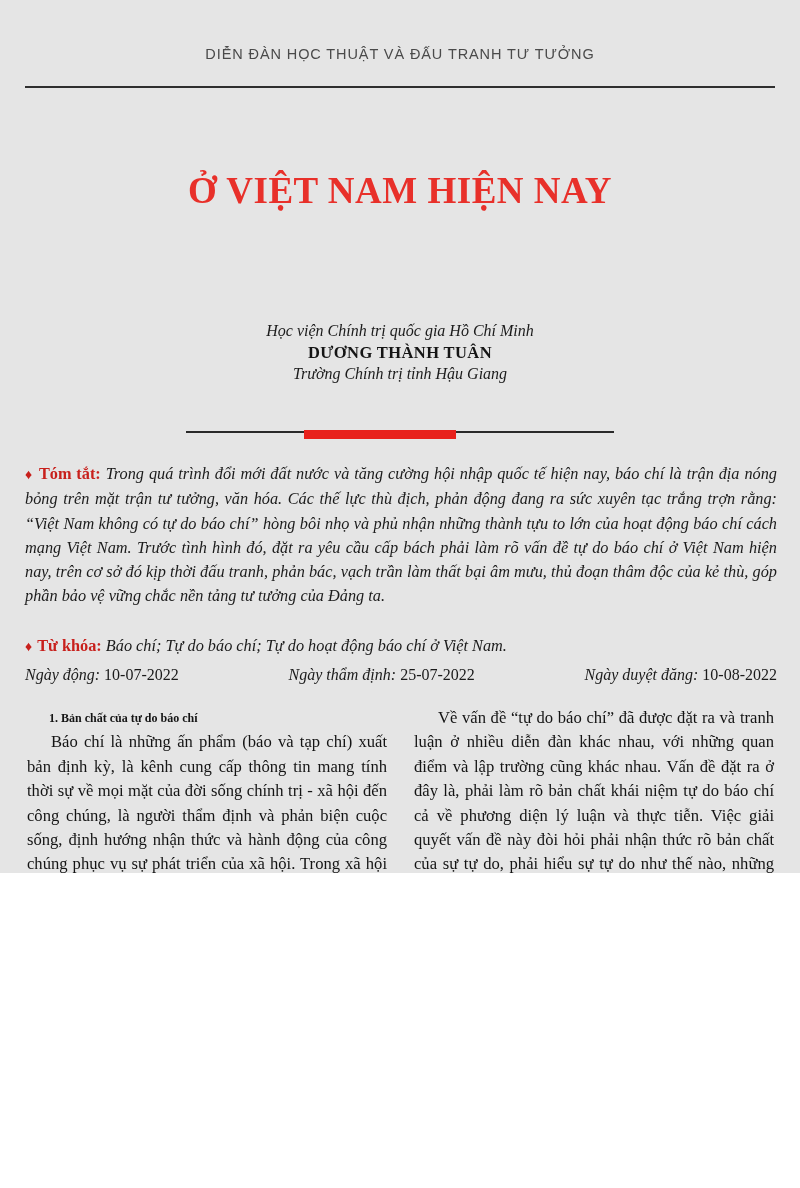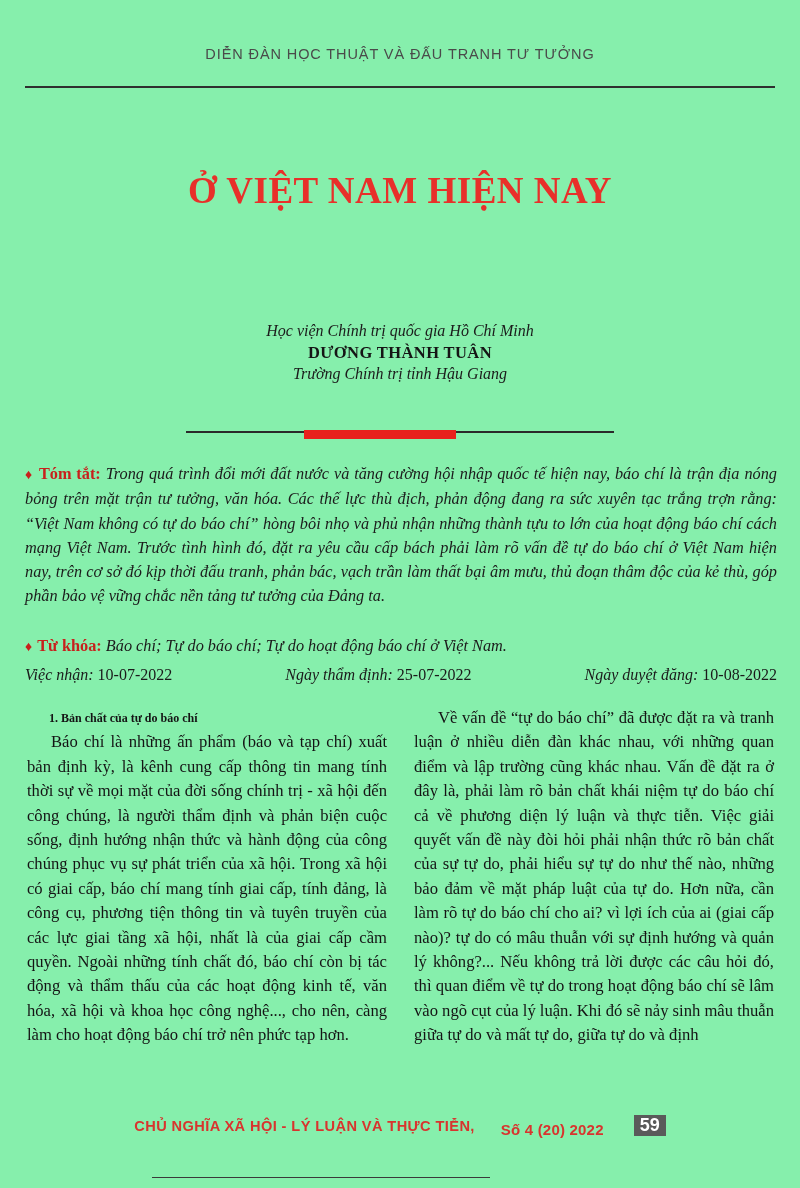--- a/index.html
+++ b/index.html
@@ -3,22 +3,22 @@
 <meta charset="utf-8">
 <style>
   html, body {
     margin: 0;
     padding: 0;
     background: #ffffff;
   }
   .page {
     position: relative;
     width: 800px;
-    height: 1188px;
-    background: #86efac;
+    height: 873px;
+    background: #e5e5e5;
     overflow: hidden;
     font-family: "Liberation Serif", "DejaVu Serif", serif;
     color: #1a1a1a;
   }
 
   
   .running-head {
     position: absolute;
     top: 46px;
     left: 0;
@@ -259,21 +259,21 @@
   </div>
 
   <div class="keywords">
     <span class="lead-mark">♦</span>
     <span class="lead-label">Từ khóa:</span>
     <span>Báo chí; Tự do báo chí; Tự do hoạt động báo chí ở Việt Nam.</span>
   </div>
 
   <div class="dates">
     <div class="date-item">
-      <span class="date-label">Việc nhận:</span>
+      <span class="date-label">Ngày động:</span>
       <span class="date-value">10-07-2022</span>
     </div>
     <div class="date-item">
       <span class="date-label">Ngày thẩm định:</span>
       <span class="date-value">25-07-2022</span>
     </div>
     <div class="date-item">
       <span class="date-label">Ngày duyệt đăng:</span>
       <span class="date-value">10-08-2022</span>
     </div>

